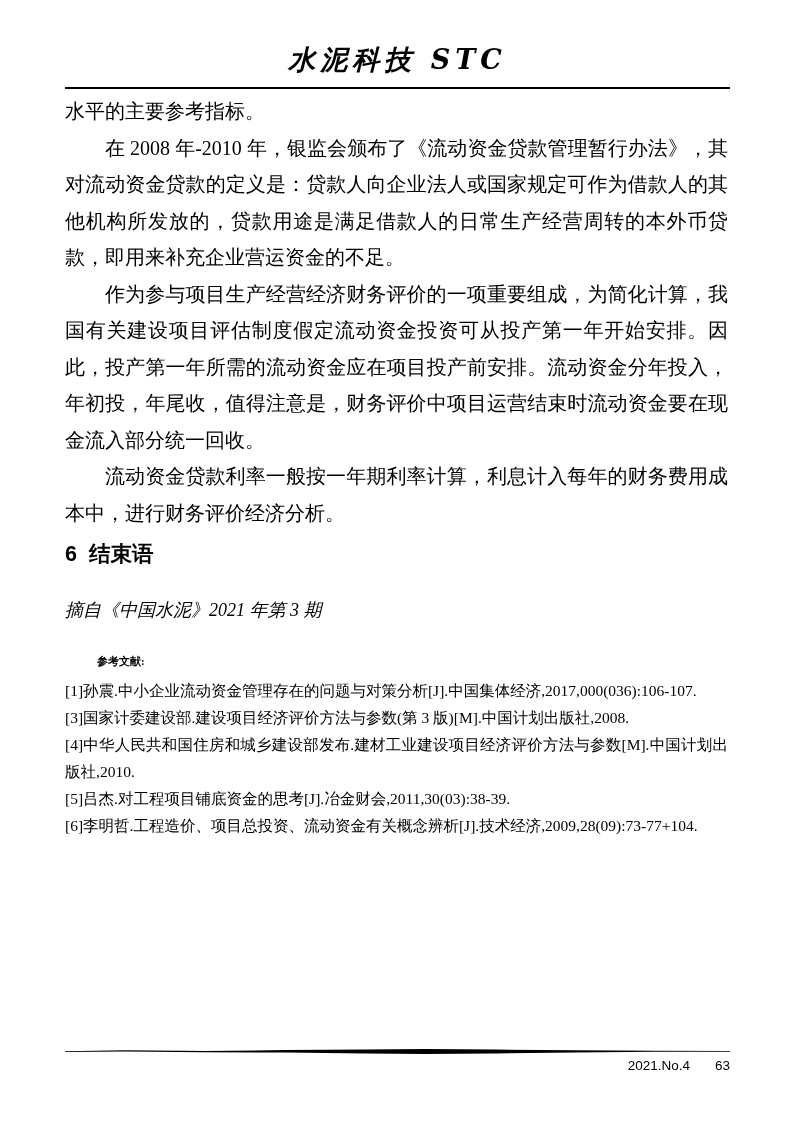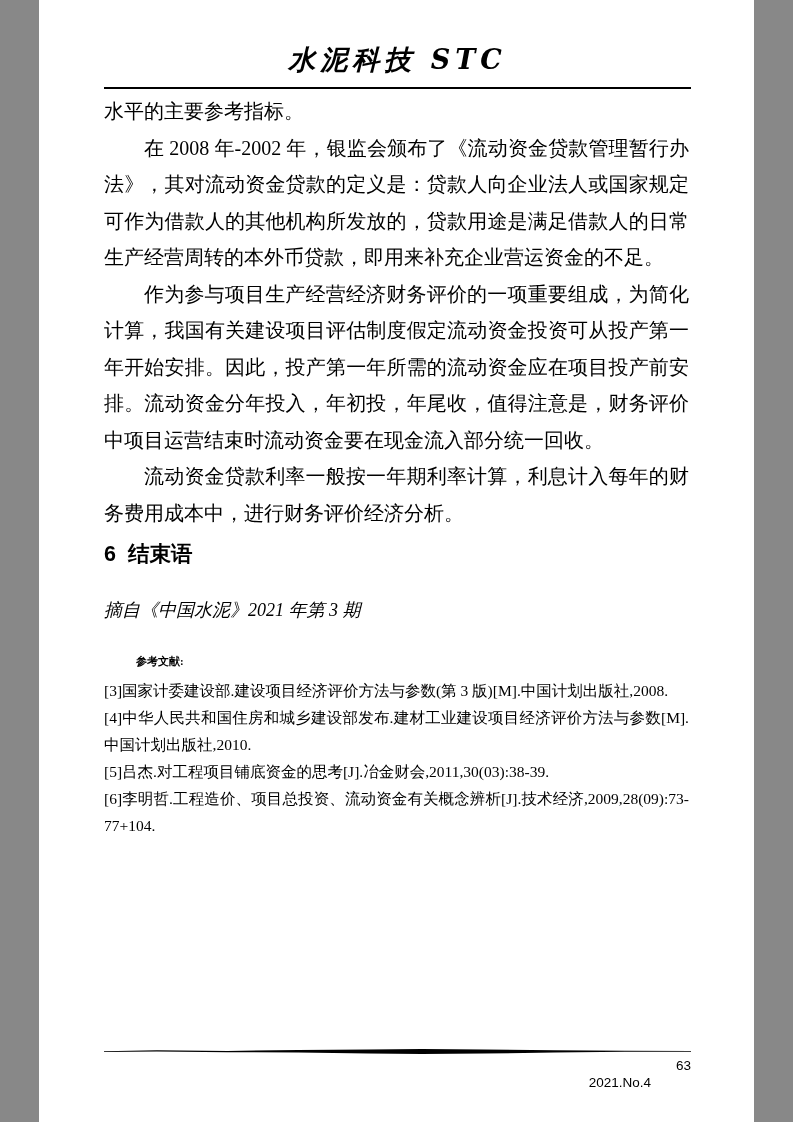--- a/index.html
+++ b/index.html
@@ -1,19 +1,19 @@
 <!DOCTYPE html>
 <html><head>
 <meta charset="utf-8">
 <style>
   * { margin: 0; padding: 0; box-sizing: border-box; }
   html, body { background: #888; }
   .page {
     position: relative;
-    width: 715px;
+    width: 793px;
     height: 1122px;
     margin: 0 auto;
     background: #ffffff;
     color: #000000;
     overflow: hidden;
     font-family: "Liberation Serif", "DejaVu Serif", serif;
     padding-left: 14px;
   }
   
   .header {
@@ -97,47 +97,48 @@
     line-height: 20px;
   }
   .page-number {
     position: absolute;
     left: 0; right: 0;
     text-align: right;
   }
   .issue-label {
     position: absolute;
     right: 40px;
-    top: 17px;
+    top: 0;
   }
 </style>
 </head>
 <body>
 
 <div class="page">
 
   <div class="header">
     <div class="journal-title">水泥科技 STC</div>
   </div>
   <div class="header-rule"></div>
 
   <div class="content">
     <p class="body-par noindent">水平的主要参考指标。</p>
-    <p class="body-par">在 2008 年-2002 年，银监会颁布了《流动资金贷款管理暂行办法》，其对流动资金贷款的定义是：贷款人向企业法人或国家规定可作为借款人的其他机构所发放的，贷款用途是满足借款人的日常生产经营周转的本外币贷款，即用来补充企业营运资金的不足。</p>
+    <p class="body-par">在 2008 年-2010 年，银监会颁布了《流动资金贷款管理暂行办法》，其对流动资金贷款的定义是：贷款人向企业法人或国家规定可作为借款人的其他机构所发放的，贷款用途是满足借款人的日常生产经营周转的本外币贷款，即用来补充企业营运资金的不足。</p>
     <p class="body-par">作为参与项目生产经营经济财务评价的一项重要组成，为简化计算，我国有关建设项目评估制度假定流动资金投资可从投产第一年开始安排。因此，投产第一年所需的流动资金应在项目投产前安排。流动资金分年投入，年初投，年尾收，值得注意是，财务评价中项目运营结束时流动资金要在现金流入部分统一回收。</p>
     <p class="body-par">流动资金贷款利率一般按一年期利率计算，利息计入每年的财务费用成本中，进行财务评价经济分析。</p>
 
     <h2 class="section-heading">6  结束语</h2>
 
 
     <p class="source-note">摘自《中国水泥》2021 年第 3 期</p>
 
     <div class="ref-heading">参考文献:</div>
 
     <div class="ref-list">
+      <div class="ref-item">[1]孙震.中小企业流动资金管理存在的问题与对策分析[J].中国集体经济,2017,000(036):106-107.</div>
       <div class="ref-item">[3]国家计委建设部.建设项目经济评价方法与参数(第 3 版)[M].中国计划出版社,2008.</div>
       <div class="ref-item">[4]中华人民共和国住房和城乡建设部发布.建材工业建设项目经济评价方法与参数[M].中国计划出版社,2010.</div>
       <div class="ref-item">[5]吕杰.对工程项目铺底资金的思考[J].冶金财会,2011,30(03):38-39.</div>
       <div class="ref-item">[6]李明哲.工程造价、项目总投资、流动资金有关概念辨析[J].技术经济,2009,28(09):73-77+104.</div>
     </div>
   </div>
 
   <div class="footer">
     <svg class="footer-rule-svg" viewBox="0 0 665 8" preserveAspectRatio="none" aria-hidden="true">
       <polygon fill="#000000" points="

